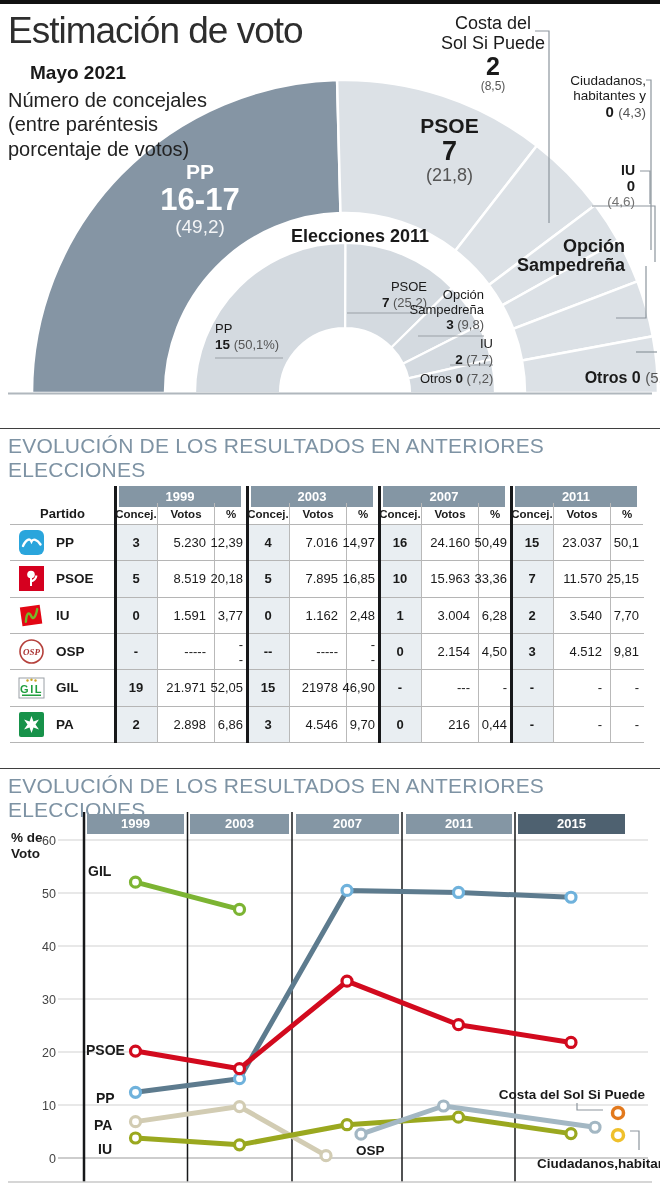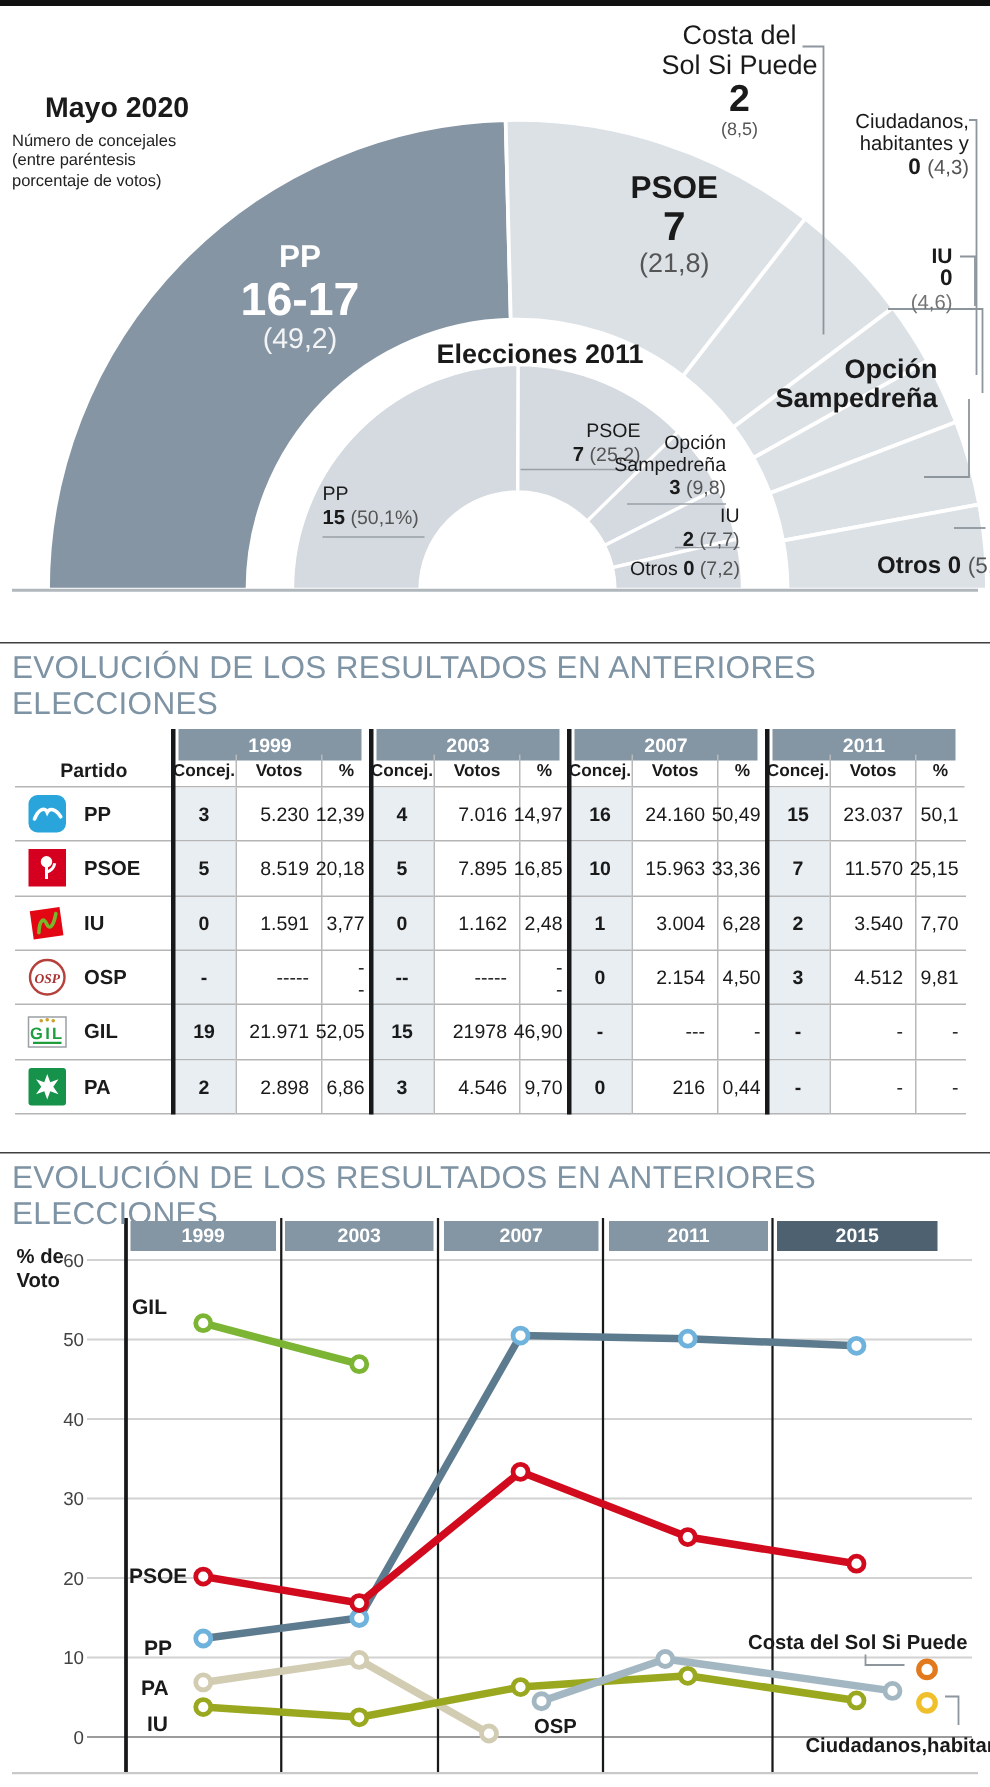--- a/index.html
+++ b/index.html
@@ -4,21 +4,21 @@
 <style>
   html,body{margin:0;padding:0;background:#fff;}
   #stage{position:relative;width:660px;height:1191px;overflow:hidden;background:#fff;
          font-family:"Liberation Sans",sans-serif;color:#1a1a1a;}
   .abs{position:absolute;}
   #gfx{position:absolute;left:0;top:0;z-index:1;}
   .txt{position:absolute;z-index:2;}
   #top-rule{left:0;top:0;width:660px;height:3.5px;background:#111;z-index:2;}
   #main-title{left:8px;top:10px;font-size:37px;font-weight:400;letter-spacing:-1px;color:#2e2e2e;}
   #subtitle{left:30px;top:62px;font-size:19px;font-weight:800;}
-  #note{left:8px;top:88px;font-size:11px;line-height:1.22;color:#222;}
+  #note{left:8px;top:88px;font-size:20px;line-height:1.22;color:#222;}
   
   .dlab{text-align:center;}
   #lab-pp15{left:120px;top:160px;width:160px;color:#fff;}
   #lab-pp15 .l1{font-size:21px;font-weight:600;}
   #lab-pp15 .l2{font-size:31px;font-weight:800;line-height:1.02;}
   #lab-pp15 .l3{font-size:19px;opacity:.9;}
   #lab-psoe15{left:392px;top:114px;width:115px;}
   #lab-psoe15 .l1{font-size:21px;font-weight:700;}
   #lab-psoe15 .l2{font-size:27px;font-weight:800;line-height:1.0;}
   #lab-psoe15 .l3{font-size:18px;color:#555;}
@@ -156,21 +156,22 @@
       <circle cx="361" cy="1134.15" r="5" fill="#fff" stroke="#a3b7c3" stroke-width="3.2"></circle>
       <circle cx="443.5" cy="1106.007" r="5" fill="#fff" stroke="#a3b7c3" stroke-width="3.2"></circle>
       <circle cx="595" cy="1127.26" r="5" fill="#fff" stroke="#a3b7c3" stroke-width="3.2"></circle>
       <circle cx="618" cy="1112.95" r="5.5" fill="#fff" stroke="#e2791d" stroke-width="3.5"></circle>
       <circle cx="618" cy="1135.21" r="5.5" fill="#fff" stroke="#efc02c" stroke-width="3.5"></circle>
       <path d="M577 1103 V1110 H603" fill="none" stroke="#8d969d" stroke-width="1.2"></path>
       <path d="M630 1131 H639 V1150" fill="none" stroke="#8d969d" stroke-width="1.2"></path>
     </svg>
 
   <div id="top-rule" class="abs"></div>
-  <div id="subtitle" class="txt">Mayo 2020</div>
+  <div id="main-title" class="txt">Estimación de voto</div>
+  <div id="subtitle" class="txt">Mayo 2021</div>
   <div id="note" class="txt">
     <div>Número de concejales</div>
     <div>(entre paréntesis</div>
     <div>porcentaje de votos)</div>
   </div>
 
   <div id="lab-pp15" class="txt dlab">
     <div class="l1">PP</div>
     <div class="l2">16-17</div>
     <div class="l3">(49,2)</div>

